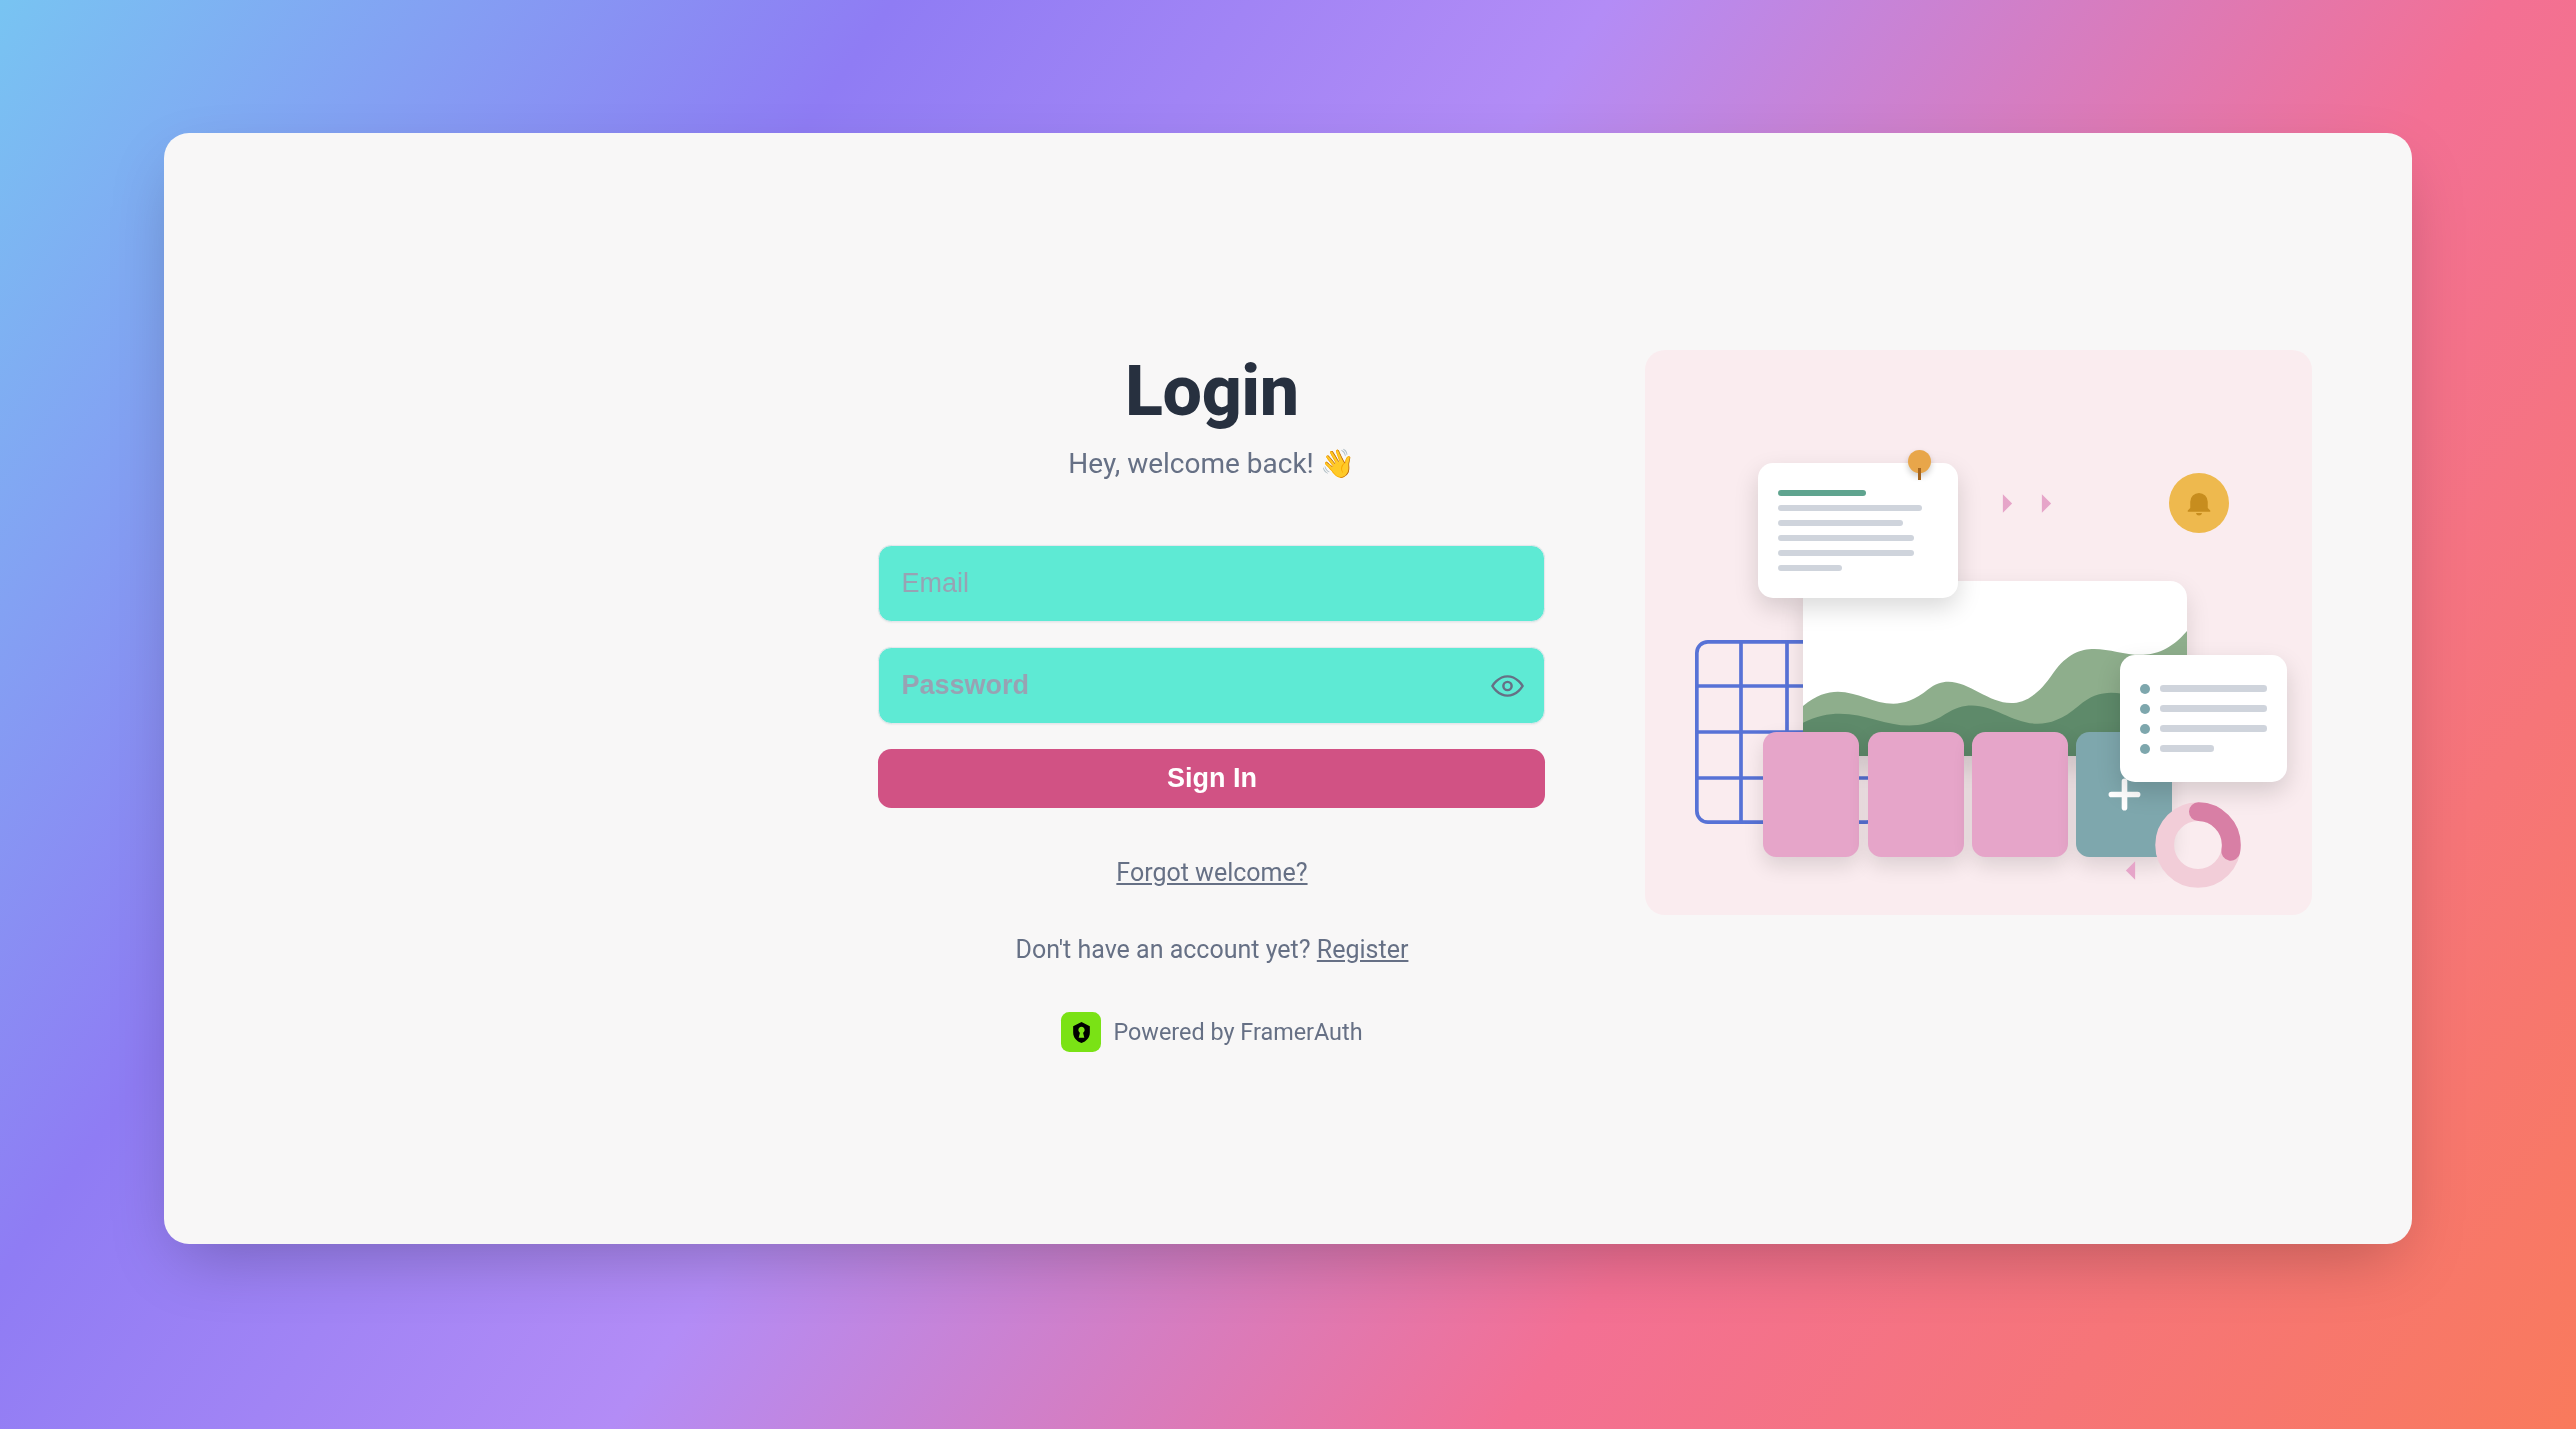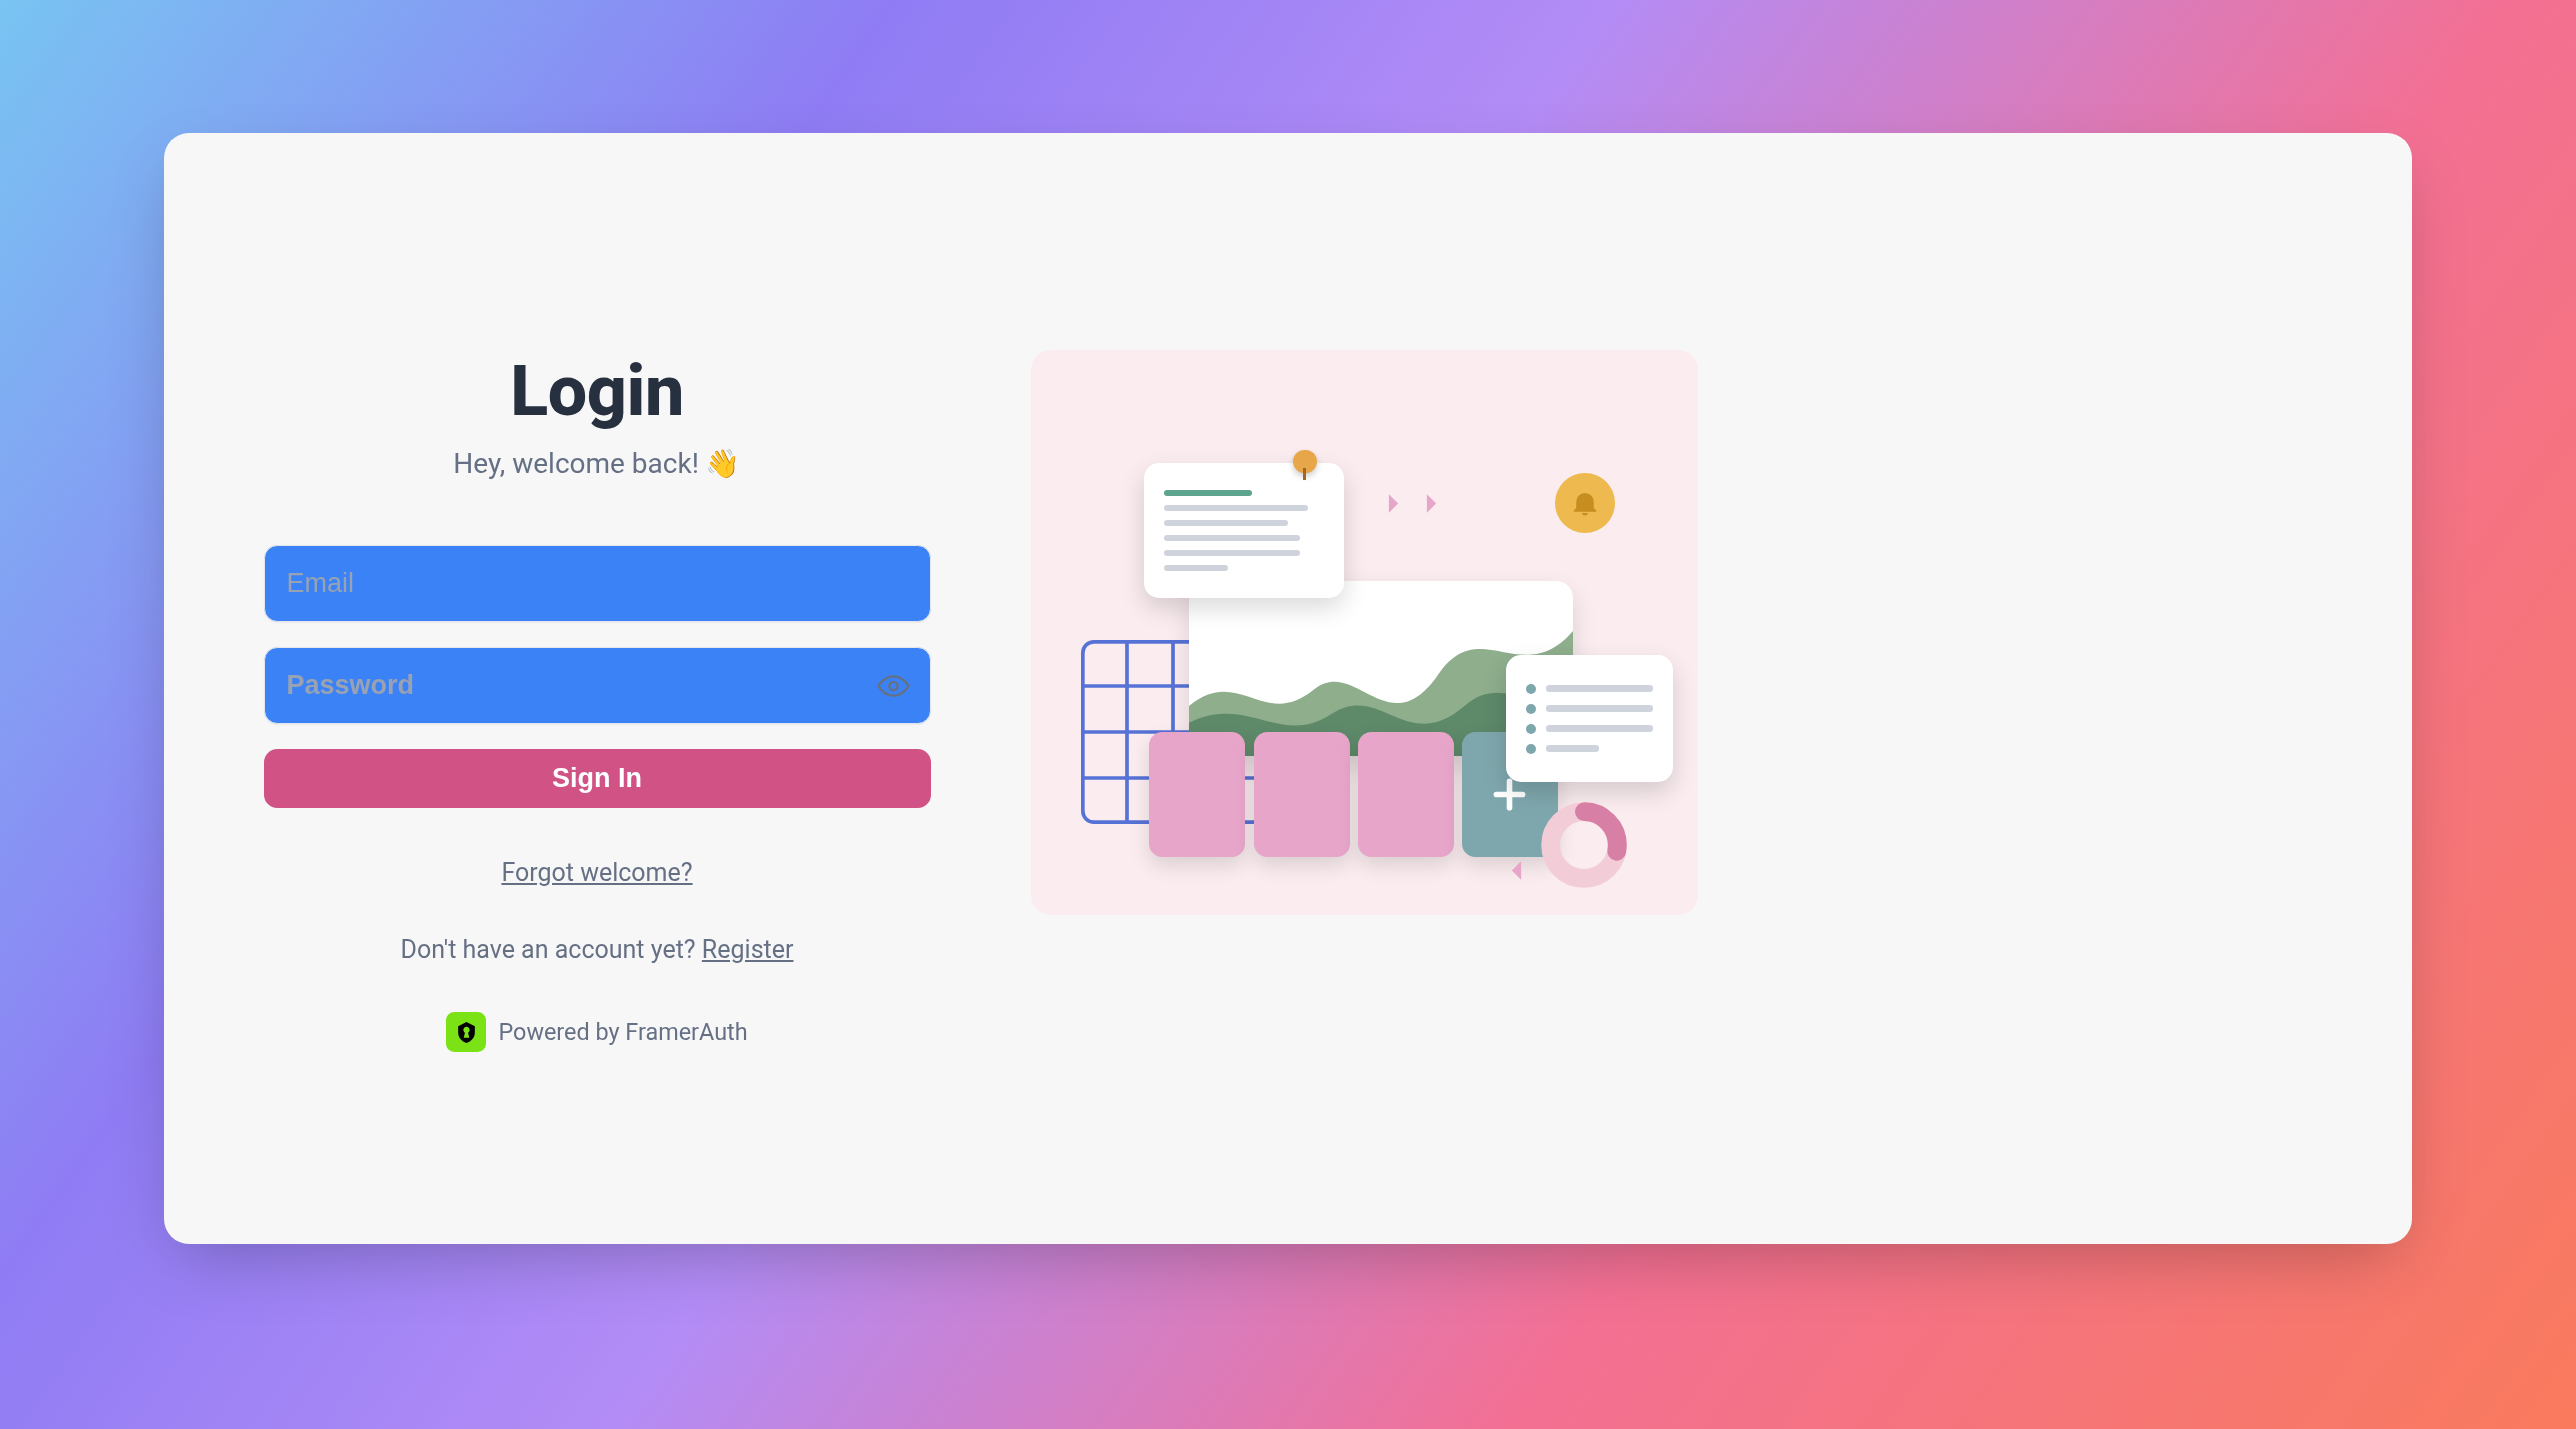--- a/index.html
+++ b/index.html
@@ -15,34 +15,34 @@
     .card {
       width:89.6%;
       max-width:2302px;
       background:#f8f7f7;
       border-radius:25px;
       box-shadow:0 25px 67px -16.7px rgba(0,0,0,.25);
       margin-top:133px;
       padding:217px 100px 192px;
       display:flex;
       gap:100px;
-      justify-content:flex-start;
+      justify-content:flex-end;
       align-items:flex-start;
       position:relative;
     }
 
     
     .login-col { width:667px; display:flex; flex-direction:column; align-items:center; text-align:center; }
     .login-title { font-size:70px; font-weight:800; color:#27303f; letter-spacing:-0.4px; }
     .login-sub { font-size:28px; color:#667085; margin-top:15px; }
 
     .field-wrap { width:100%; margin-top:65px; display:flex; flex-direction:column; gap:25px; }
     .field {
       position:relative; width:100%;
-      background:#3b82f6;
+      background:#5eead4;
       border:0.8px solid #e4e7ec;
       border-radius:13.3px;
       box-shadow:0 0.8px 1.7px rgba(16,24,40,.05);
     }
     .field input {
       width:100%; border:none; outline:none; background:transparent;
       font-size:27px; color:#101828;
       padding:22px 22px;
       border-radius:13.3px;
     }

